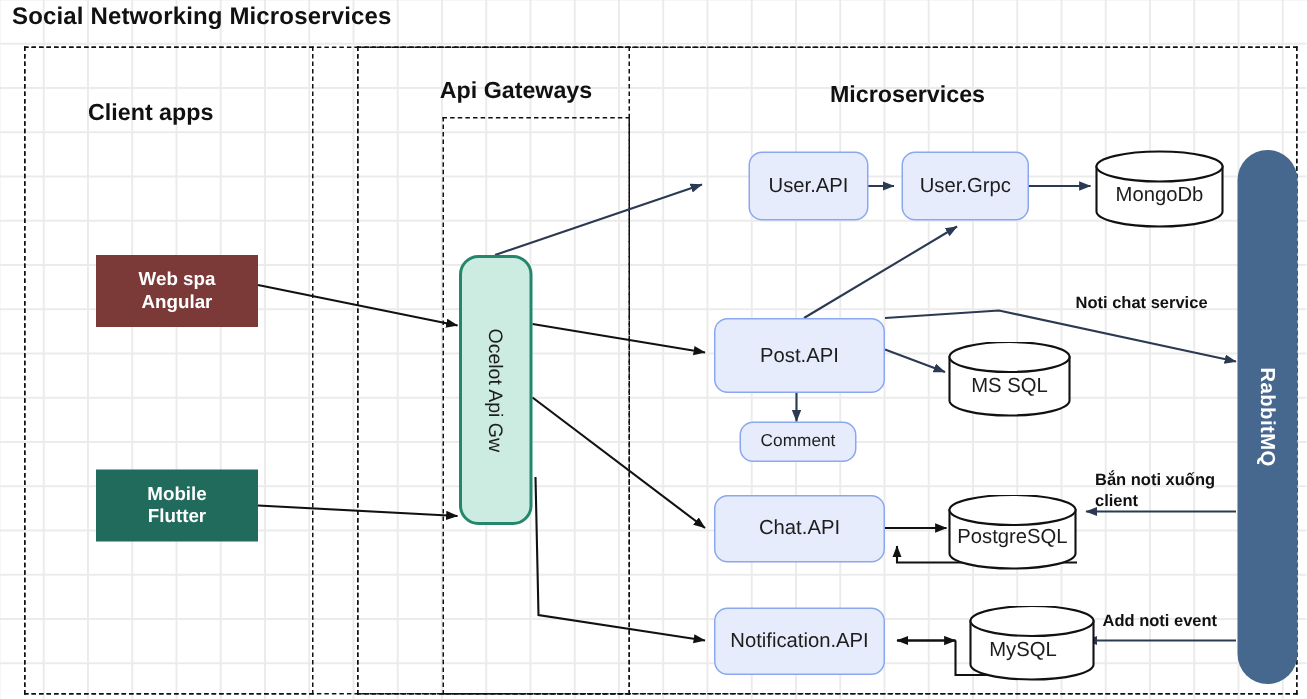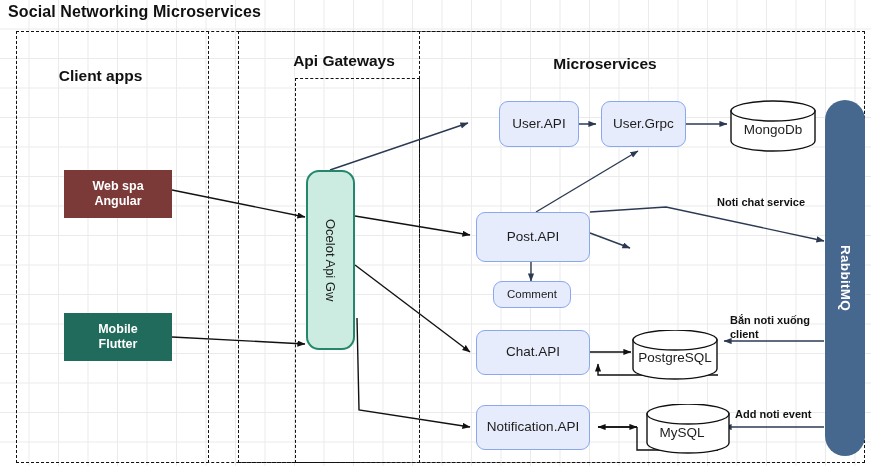--- a/index.html
+++ b/index.html
@@ -238,20 +238,27 @@
   </div>
 
   <div class="db" style="left:730px; top:100px;">
     <svg width="86" height="52" viewBox="0 0 86 52">
       <path d="M1,11 L1,41 A42,10 0 0,0 85,41 L85,11 Z" fill="#ffffff" stroke="#111111" stroke-width="1.4"></path>
       <ellipse cx="43" cy="11" rx="42" ry="10" fill="#ffffff" stroke="#111111" stroke-width="1.4"></ellipse>
     </svg>
     <div class="db-label" style="top:22px;">MongoDb</div>
   </div>
 
+  <div class="db" style="left:632px; top:228px;">
+    <svg width="82" height="50" viewBox="0 0 82 50">
+      <path d="M1,10 L1,39 A40,10 0 0,0 81,39 L81,10 Z" fill="#ffffff" stroke="#111111" stroke-width="1.4"></path>
+      <ellipse cx="41" cy="10" rx="40" ry="10" fill="#ffffff" stroke="#111111" stroke-width="1.4"></ellipse>
+    </svg>
+    <div class="db-label" style="top:21px;">MS SQL</div>
+  </div>
 
   <div class="db" style="left:632px; top:330px;">
     <svg width="86" height="50" viewBox="0 0 86 50">
       <path d="M1,10 L1,39 A42,10 0 0,0 85,39 L85,10 Z" fill="#ffffff" stroke="#111111" stroke-width="1.4"></path>
       <ellipse cx="43" cy="10" rx="42" ry="10" fill="#ffffff" stroke="#111111" stroke-width="1.4"></ellipse>
     </svg>
     <div class="db-label" style="top:20px;">PostgreSQL</div>
   </div>
 
   <div class="db" style="left:634px; top:404px;padding-left:12px;">

